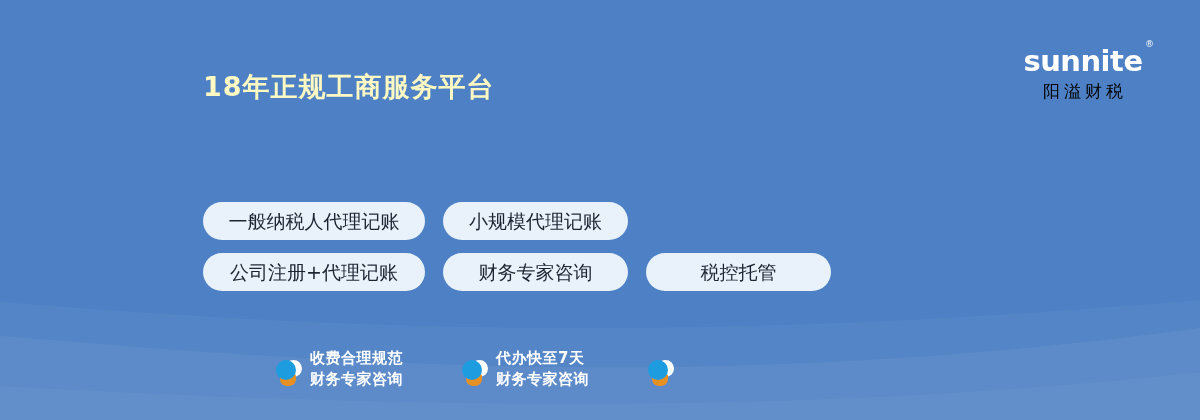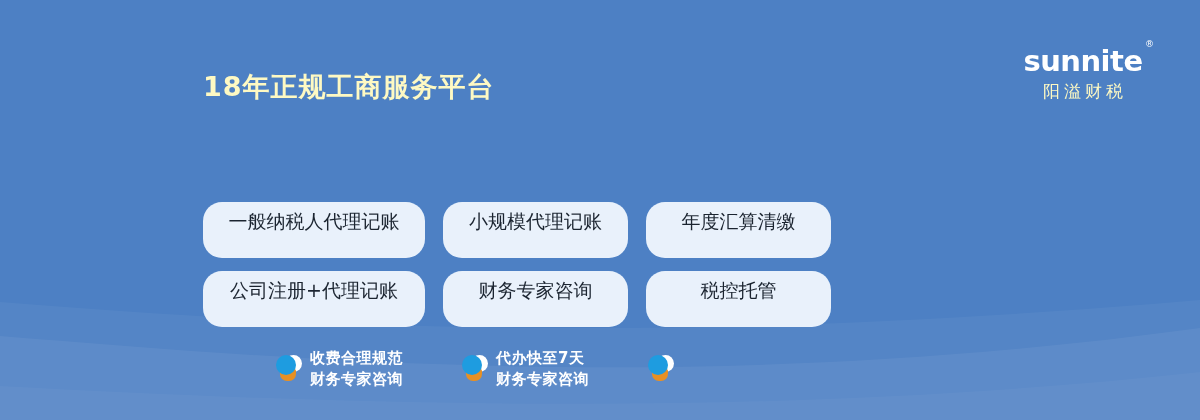--- a/index.html
+++ b/index.html
@@ -53,21 +53,21 @@
   #logo-reg {
     position: absolute;
     top: -4px;
     right: -11px;
     font-size: 9px;
     font-weight: normal;
     color: #ffffff;
     line-height: 9px;
   }
   #logo-cn {
-    color: #fef9c3;
+    color: #000000;
     font-size: 17px;
     letter-spacing: 4px;
     padding-left: 4px;
     line-height: 26px;
     font-weight: normal;
     font-family: "DejaVu Sans", sans-serif;
   }
 
   
   #headline-block {
@@ -105,21 +105,21 @@
     gap: 13px;
   }
   .pill-row {
     display: flex;
     gap: 18px;
   }
   .pill {
     background: #e9f1fb;
     color: #1b2430;
     border-radius: 19px;
-    height: 56px;
+    height: 38px;
     line-height: 38px;
     font-size: 19px;
     font-weight: normal;
     text-align: center;
     font-family: "DejaVu Sans", sans-serif;
     white-space: nowrap;
     box-sizing: border-box;
   }
   .pill.w1 { width: 222px; }
   .pill.w2 { width: 185px; }
@@ -128,21 +128,21 @@
   
   #features {
     position: absolute;
     left: 275px;
     top: 348px;
     display: flex;
     gap: 58px;
   }
   .feature {
     display: flex;
-    align-items: center;
+    align-items: flex-end;
     gap: 9px;
   }
   .feature-icon {
     width: 26px;
     height: 32px;
     position: relative;
     flex: 0 0 26px;
   }
   .feature-icon .moon {
     position: absolute;
@@ -201,21 +201,20 @@
   </div>
 
   <div id="headline-block">
     <div id="tagline">18年正规工商服务平台</div>
   </div>
 
   <div id="services">
     <div class="pill-row">
       <div class="pill w1">一般纳税人代理记账</div>
       <div class="pill w2">小规模代理记账</div>
-      <div class="pill w3">年度汇算清缴</div>
     </div>
     <div class="pill-row">
       <div class="pill w1">公司注册+代理记账</div>
       <div class="pill w2">财务专家咨询</div>
       <div class="pill w3">税控托管</div>
     </div>
   </div>
 
   <div id="features">
 

